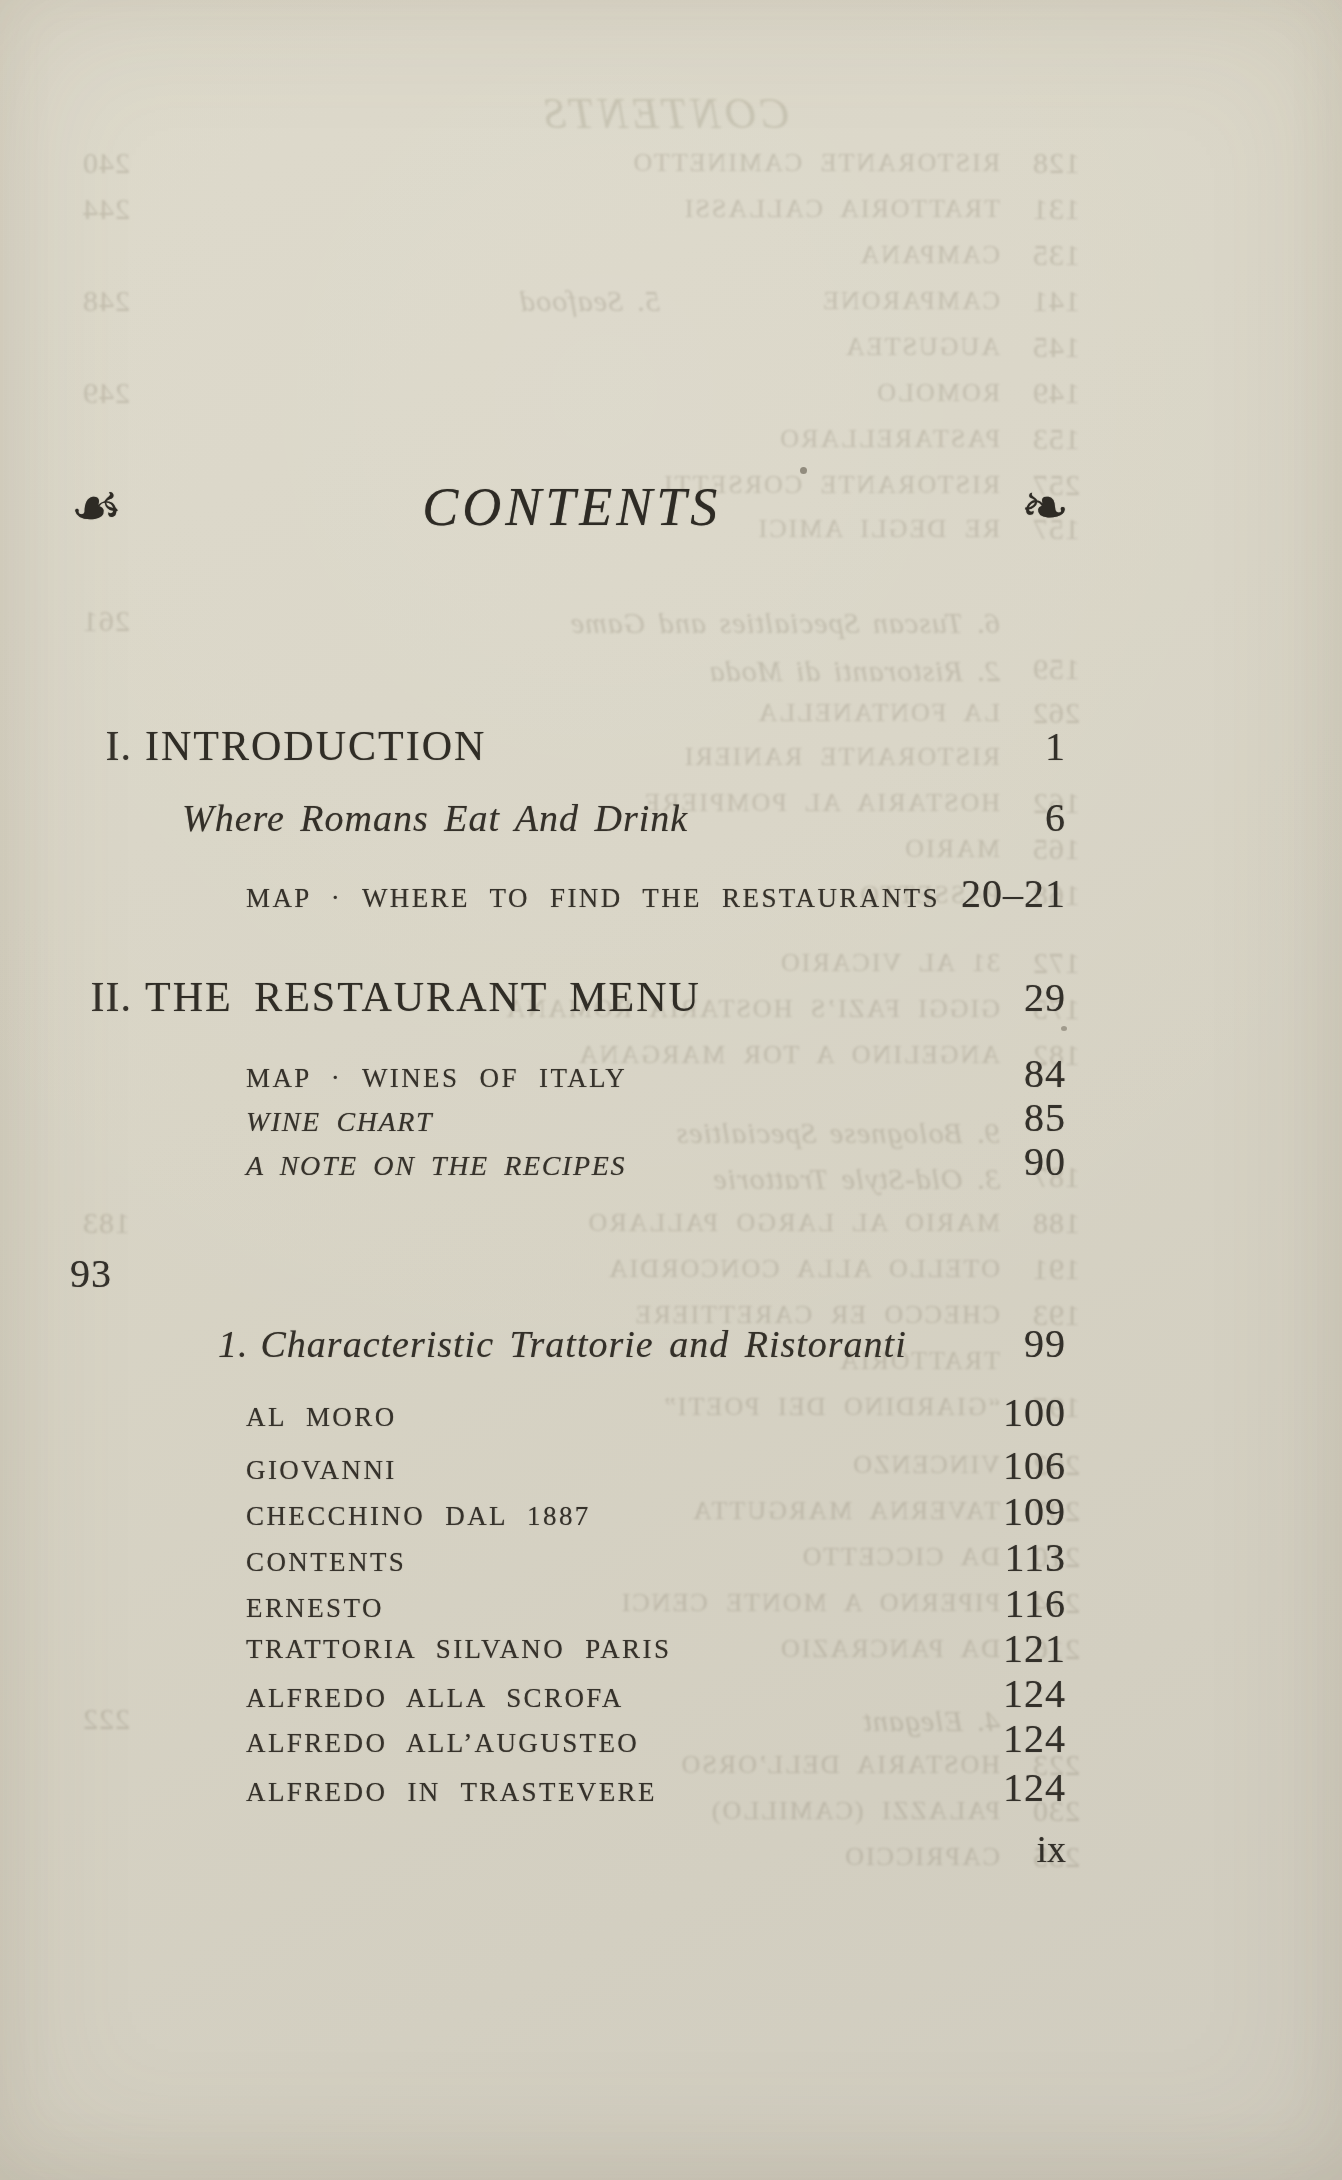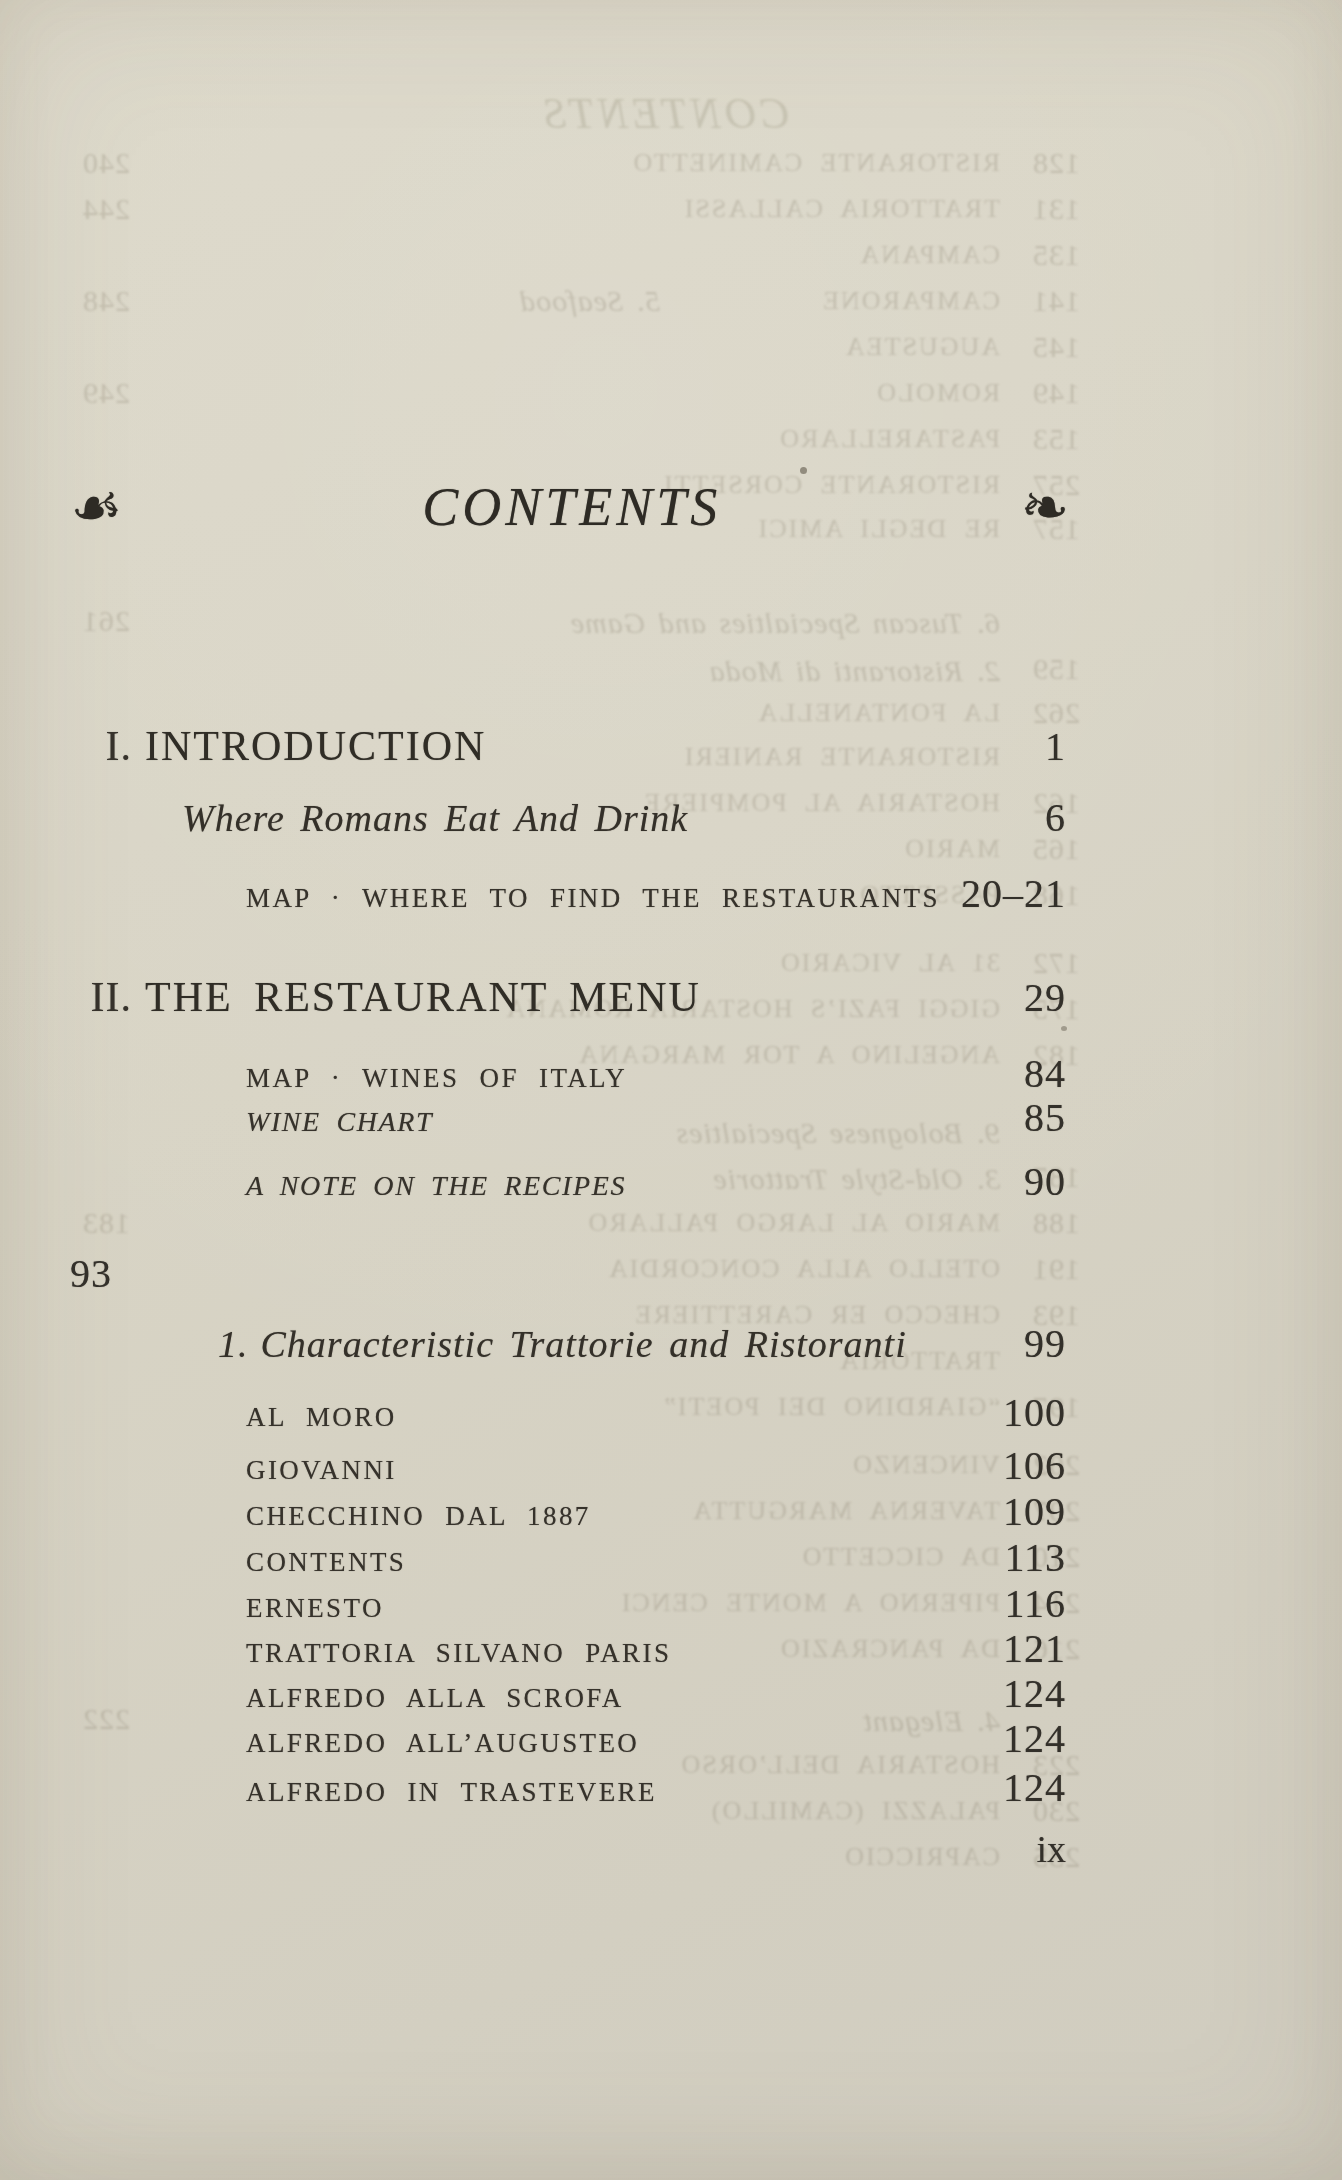--- a/index.html
+++ b/index.html
@@ -185,21 +185,21 @@
         <span class="entry-page">29</span>
       </div>
       <div class="toc-row caps-item" style="top: 1054px;">
         <span class="entry-name"><span class="entry-text">MAP · WINES OF ITALY</span></span>
         <span class="entry-page">84</span>
       </div>
       <div class="toc-row caps-italic" style="top: 1098px;">
         <span class="entry-name"><span class="entry-text">WINE CHART</span></span>
         <span class="entry-page">85</span>
       </div>
-      <div class="toc-row caps-italic" style="top: 1142px; margin-top: 20px;">
+      <div class="toc-row caps-italic" style="top: 1142px;">
         <span class="entry-name"><span class="entry-text">A NOTE ON THE RECIPES</span></span>
         <span class="entry-page">90</span>
       </div>
       <div class="toc-row chapter has-num" style="top: 1254px;">
         <span class="entry-page">93</span>
       </div>
       <div class="toc-row sub-italic has-num" style="top: 1324px;">
         <span class="entry-name"><span class="entry-num">1.</span><span class="entry-text">Characteristic Trattorie and Ristoranti</span></span>
         <span class="entry-page">99</span>
       </div>
@@ -216,21 +216,21 @@
         <span class="entry-page">109</span>
       </div>
       <div class="toc-row caps-item" style="top: 1538px;">
         <span class="entry-name"><span class="entry-text">CONTENTS</span></span>
         <span class="entry-page">113</span>
       </div>
       <div class="toc-row caps-item" style="top: 1584px;">
         <span class="entry-name"><span class="entry-text">ERNESTO</span></span>
         <span class="entry-page">116</span>
       </div>
-      <div class="toc-row caps-item" style="top: 1629px;">
+      <div class="toc-row caps-item" style="top: 1629px; align-items: center;">
         <span class="entry-name"><span class="entry-text">TRATTORIA SILVANO PARIS</span></span>
         <span class="entry-page">121</span>
       </div>
       <div class="toc-row caps-item" style="top: 1674px;">
         <span class="entry-name"><span class="entry-text">ALFREDO ALLA SCROFA</span></span>
         <span class="entry-page">124</span>
       </div>
       <div class="toc-row caps-item" style="top: 1719px;">
         <span class="entry-name"><span class="entry-text">ALFREDO ALL’AUGUSTEO</span></span>
         <span class="entry-page">124</span>

